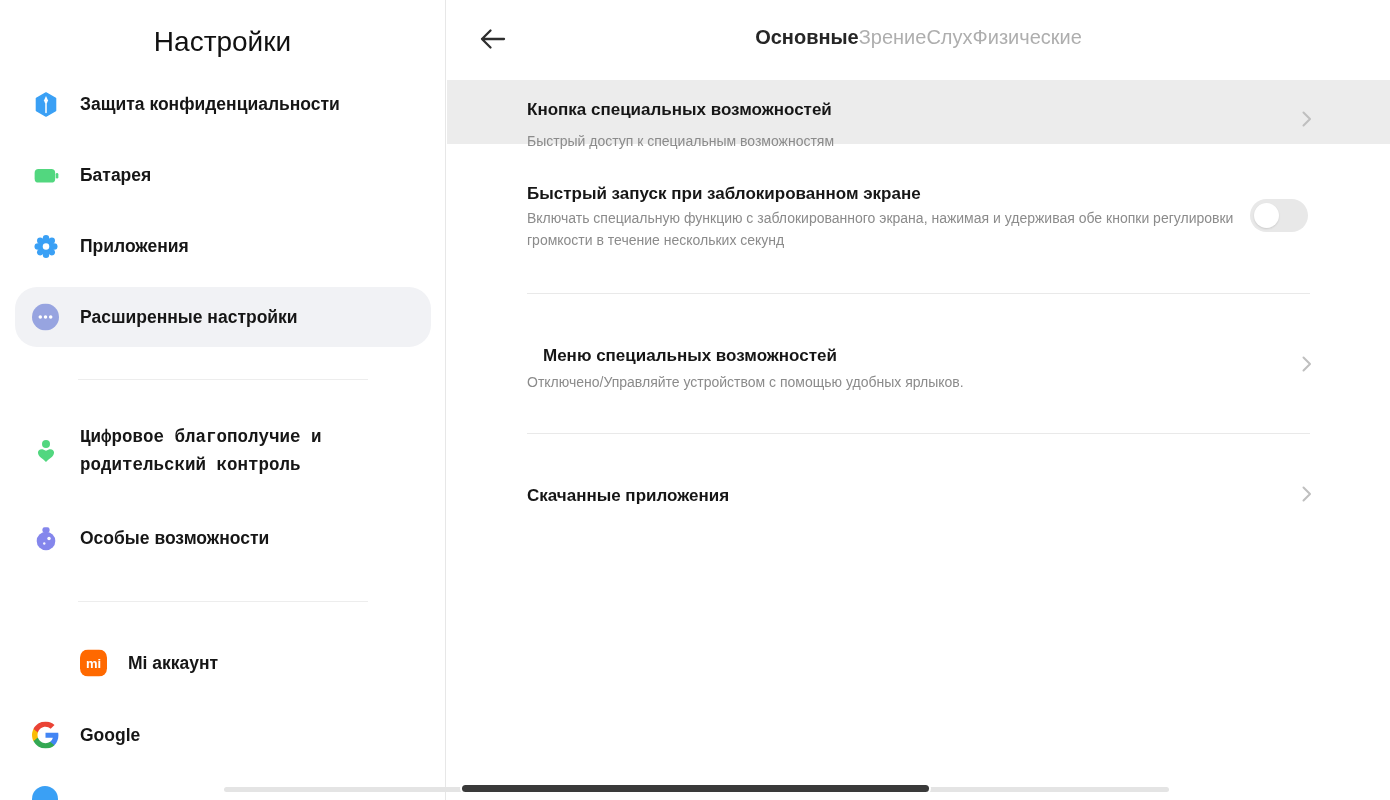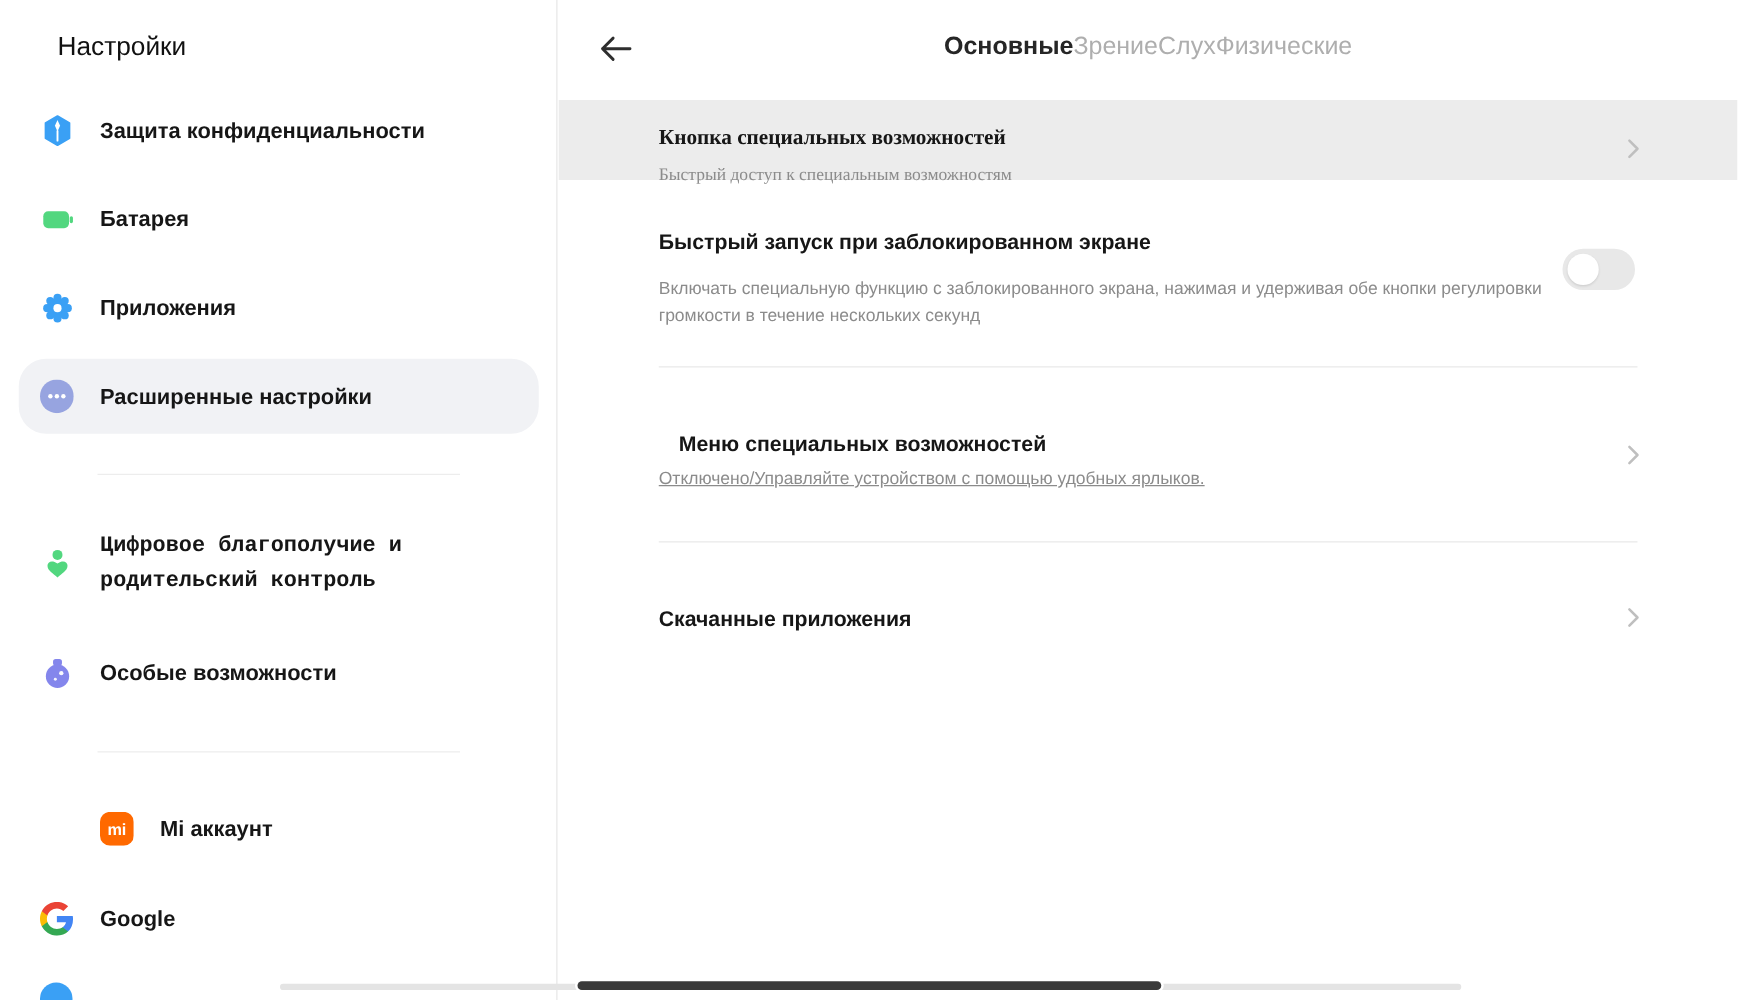--- a/index.html
+++ b/index.html
@@ -3,22 +3,22 @@
 <meta charset="utf-8">
 <style>
   * { margin:0; padding:0; box-sizing:border-box; }
   html,body { width:1390px; height:800px; overflow:hidden; background:#fff;
               font-family:"Liberation Sans","DejaVu Sans",sans-serif; }
   .app { position:relative; width:1390px; height:800px; background:#fff; }
 
   
   .sidebar { position:absolute; left:0; top:0; width:446px; height:800px;
              background:#fff; border-right:1px solid #e7e7e7; }
-  .sb-title { position:absolute; top:26px; left:0; width:100%; 
-              font-size:21px; font-weight:500; color:#111;margin-left:46px; }
+  .sb-title { position:absolute; top:26px; left:0; width:100%; text-align:center;
+              font-size:28px; font-weight:500; color:#111; }
   .sb-item { position:absolute; left:0; width:446px; height:36px; cursor:pointer;padding-left:12px; }
   .sb-item .icon { position:absolute; left:32px; top:50%; transform:translateY(-50%);
                    width:27px; height:27px; display:flex; align-items:center; justify-content:center; }
   .sb-item .sb-label { position:absolute; left:80px; top:50%; transform:translateY(-50%);
                        font-size:17.5px; font-weight:600; color:#161616; line-height:28px;
                        max-width:330px; }
   .sb-item.selected-pill { left:15px; width:416px; height:60px; background:var(--selected-item-bg);
                            border-radius:22px; }
   .sb-item.selected-pill .icon { left:17px; }
   .sb-item.selected-pill .sb-label { left:65px; }
@@ -28,21 +28,21 @@
 
   
   .main { position:absolute; left:447px; top:0; width:943px; height:800px; background:#fff; }
   .back-btn { position:absolute; left:31px; top:27px; width:28px; height:24px; cursor:pointer; }
   .tabs { position:absolute; top:26px; left:0; width:100%; display:flex;
           justify-content:center; }
   .tab { font-size:20px; color:var(--tab-inactive); font-weight:400; cursor:pointer; }
   .tab.active { color:#262626; font-weight:700; }
 
   .row-highlight { position:absolute; left:0; top:80px; width:943px; height:64px;
-                   background:var(--row-highlight); cursor:pointer;font-family:Liberation Serif, serif; }
+                   background:var(--row-highlight); cursor:pointer; }
   .row-highlight .row-title { position:absolute; left:80px; top:20px; }
   .row-highlight .row-sub   { position:absolute; left:80px; top:50px; }
 
   .row-title { font-size:17px; font-weight:600; color:var(--text-primary); }
   .row-sub   { font-size:14px; font-weight:400; color:var(--text-secondary); line-height:22px; }
 
   .abs { position:absolute; }
   .chevron { position:absolute; width:10px; height:16px; }
   .mdivider { position:absolute; left:80px; width:783px; height:1px; background:var(--divider); }
 
@@ -192,31 +192,31 @@
       <div class="row-sub">Быстрый доступ к специальным возможностям</div>
       <span class="chevron" style="right:78px; top:31px;">
         <svg width="10" height="16" viewBox="0 0 10 16" fill="none">
           <path d="M1.5 1.5 L8 8 L1.5 14.5" stroke="var(--chevron)" stroke-width="2" stroke-linecap="round" stroke-linejoin="round"></path>
         </svg>
       </span>
     </div>
 
     <div>
       <div class="row-title abs" style="left:80px; top:184px;">Быстрый запуск при заблокированном экране</div>
-      <div class="row-sub abs" style="left:80px; top:219px; width:745px;">Включать специальную функцию с заблокированного экрана, нажимая и удерживая обе кнопки регулировки громкости в течение нескольких секунд</div>
+      <div class="row-sub abs" style="left:80px; top:207px; width:745px;">Включать специальную функцию с заблокированного экрана, нажимая и удерживая обе кнопки регулировки громкости в течение нескольких секунд</div>
       <div class="switch">
         <div class="knob"></div>
       </div>
     </div>
 
     <div class="mdivider" style="top:293px;"></div>
 
     <div>
       <div class="row-title abs" style="left:80px; top:346px;margin-left:16px;">Меню специальных возможностей</div>
-      <div class="row-sub abs" style="left:80px; top:371px;text-decoration:underline;">Отключено/Управляйте устройством с помощью удобных ярлыков.</div>
+      <div class="row-sub abs" style="left:80px; top:371px;">Отключено/Управляйте устройством с помощью удобных ярлыков.</div>
       <span class="chevron" style="right:78px; top:356px;">
         <svg width="10" height="16" viewBox="0 0 10 16" fill="none">
           <path d="M1.5 1.5 L8 8 L1.5 14.5" stroke="var(--chevron)" stroke-width="2" stroke-linecap="round" stroke-linejoin="round"></path>
         </svg>
       </span>
     </div>
 
     <div class="mdivider" style="top:433px;"></div>
 
     <div>

